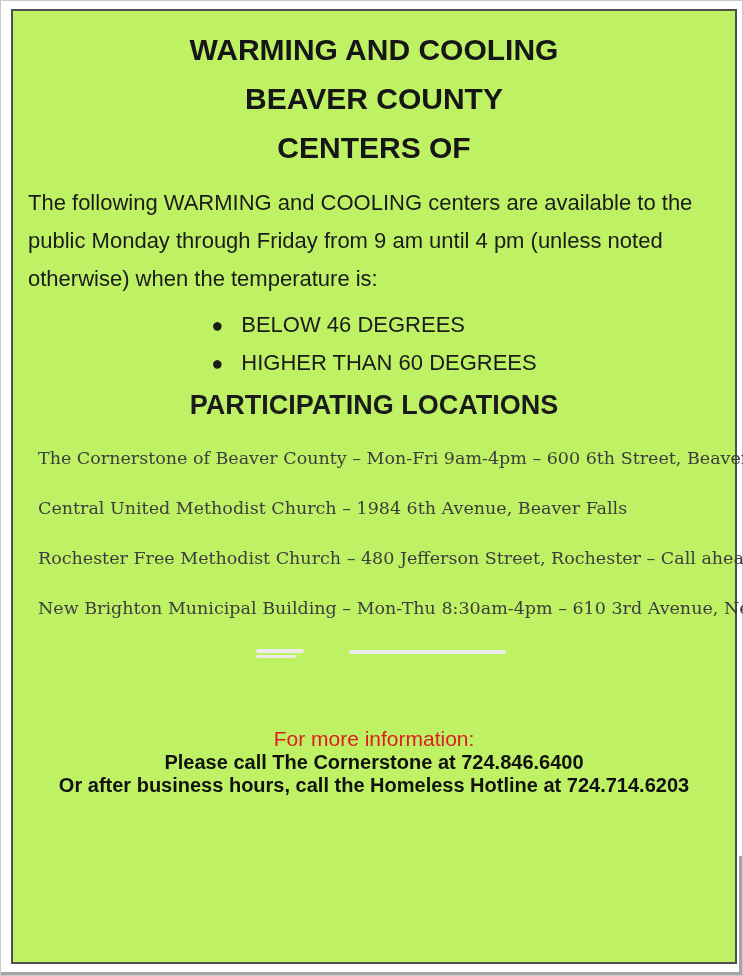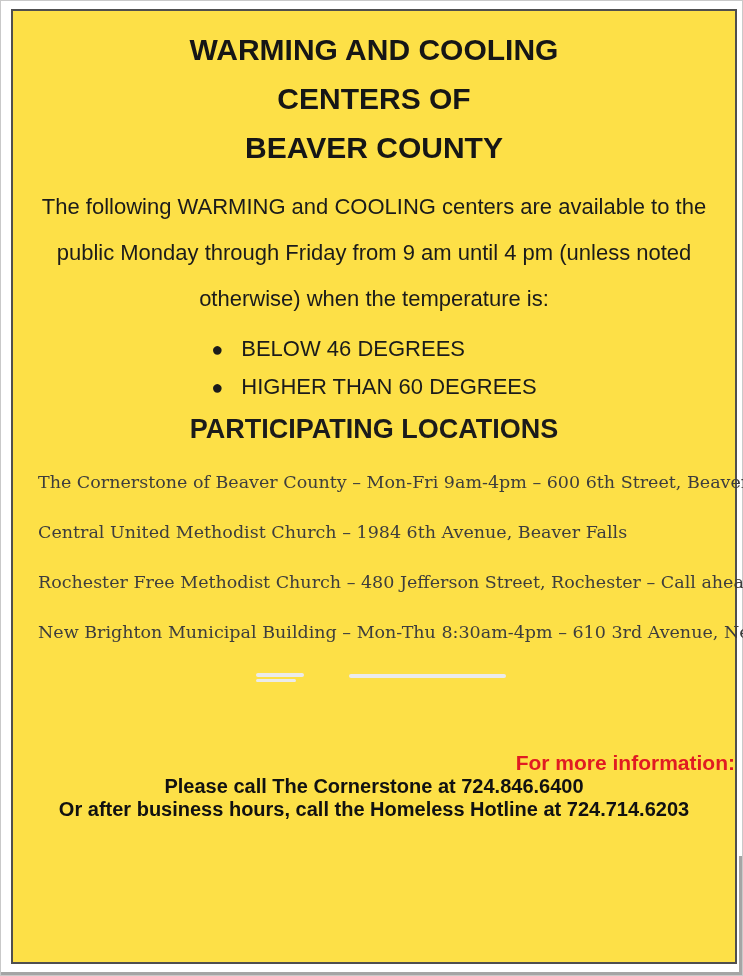--- a/index.html
+++ b/index.html
@@ -13,36 +13,36 @@
   }
   .page {
     position:absolute; inset:0;
     border:1px solid #c9c9c9;
   }
   .frame {
     position:absolute;
     left:10px; top:8px;
     width:726px; height:955px;
     border:2px solid #4f4f4f;
-    background:#fde047;
+    background:#bef264;
   }
   .title {
     margin-top:14px;
     text-align:center;
     font-size:30px;
     font-weight:bold;
     line-height:49px;
     color:#161616;
   }
   .intro {
     margin:12px auto 0;
     width:692px;
-    text-align:center;
+    text-align:left;
     font-size:22px;
-    line-height:46px;
+    line-height:38px;
   }
   .conditions-wrap {
     margin-top:8px;
     text-align:center;
   }
   .conditions {
     display:inline-block;
     text-align:left;
     list-style:none;
   }
@@ -93,24 +93,23 @@
   }
   .erased .b1 { left:243px; top:2px;  width:48px;  height:4px; }
   .erased .b2 { left:243px; top:8px;  width:40px;  height:3px; }
   .erased .b3 { left:336px; top:3px;  width:157px; height:4px; }
   .footer {
     margin-top:64px;
     text-align:center;
   }
   .footer-heading {
     font-size:21px;
-    font-weight:bold;
+    font-weight:normal;
     line-height:24px;
     color:#e01b22;
-    text-align:right;
   }
   .footer-line {
     font-size:20px;
     font-weight:bold;
     line-height:23px;
     color:#111111;
   }
   .strip-bottom {
     position:absolute;
     left:0; bottom:0;
@@ -125,22 +124,22 @@
   }
 </style>
 </head>
 <body>
 
 <div class="page">
   <div class="frame">
 
     <div class="title">
       <div>WARMING AND COOLING</div>
+      <div>BEAVER COUNTY</div>
       <div>CENTERS OF</div>
-      <div>BEAVER COUNTY</div>
     </div>
 
     <div class="intro">The following WARMING and COOLING centers are available to the public Monday through Friday from 9 am until 4 pm (unless noted otherwise) when the temperature is:</div>
 
     <div class="conditions-wrap">
       <ul class="conditions">
         <li><span class="bullet">●</span><span>BELOW 46 DEGREES</span></li>
         <li><span class="bullet">●</span><span>HIGHER THAN 60 DEGREES</span></li>
       </ul>
     </div>

